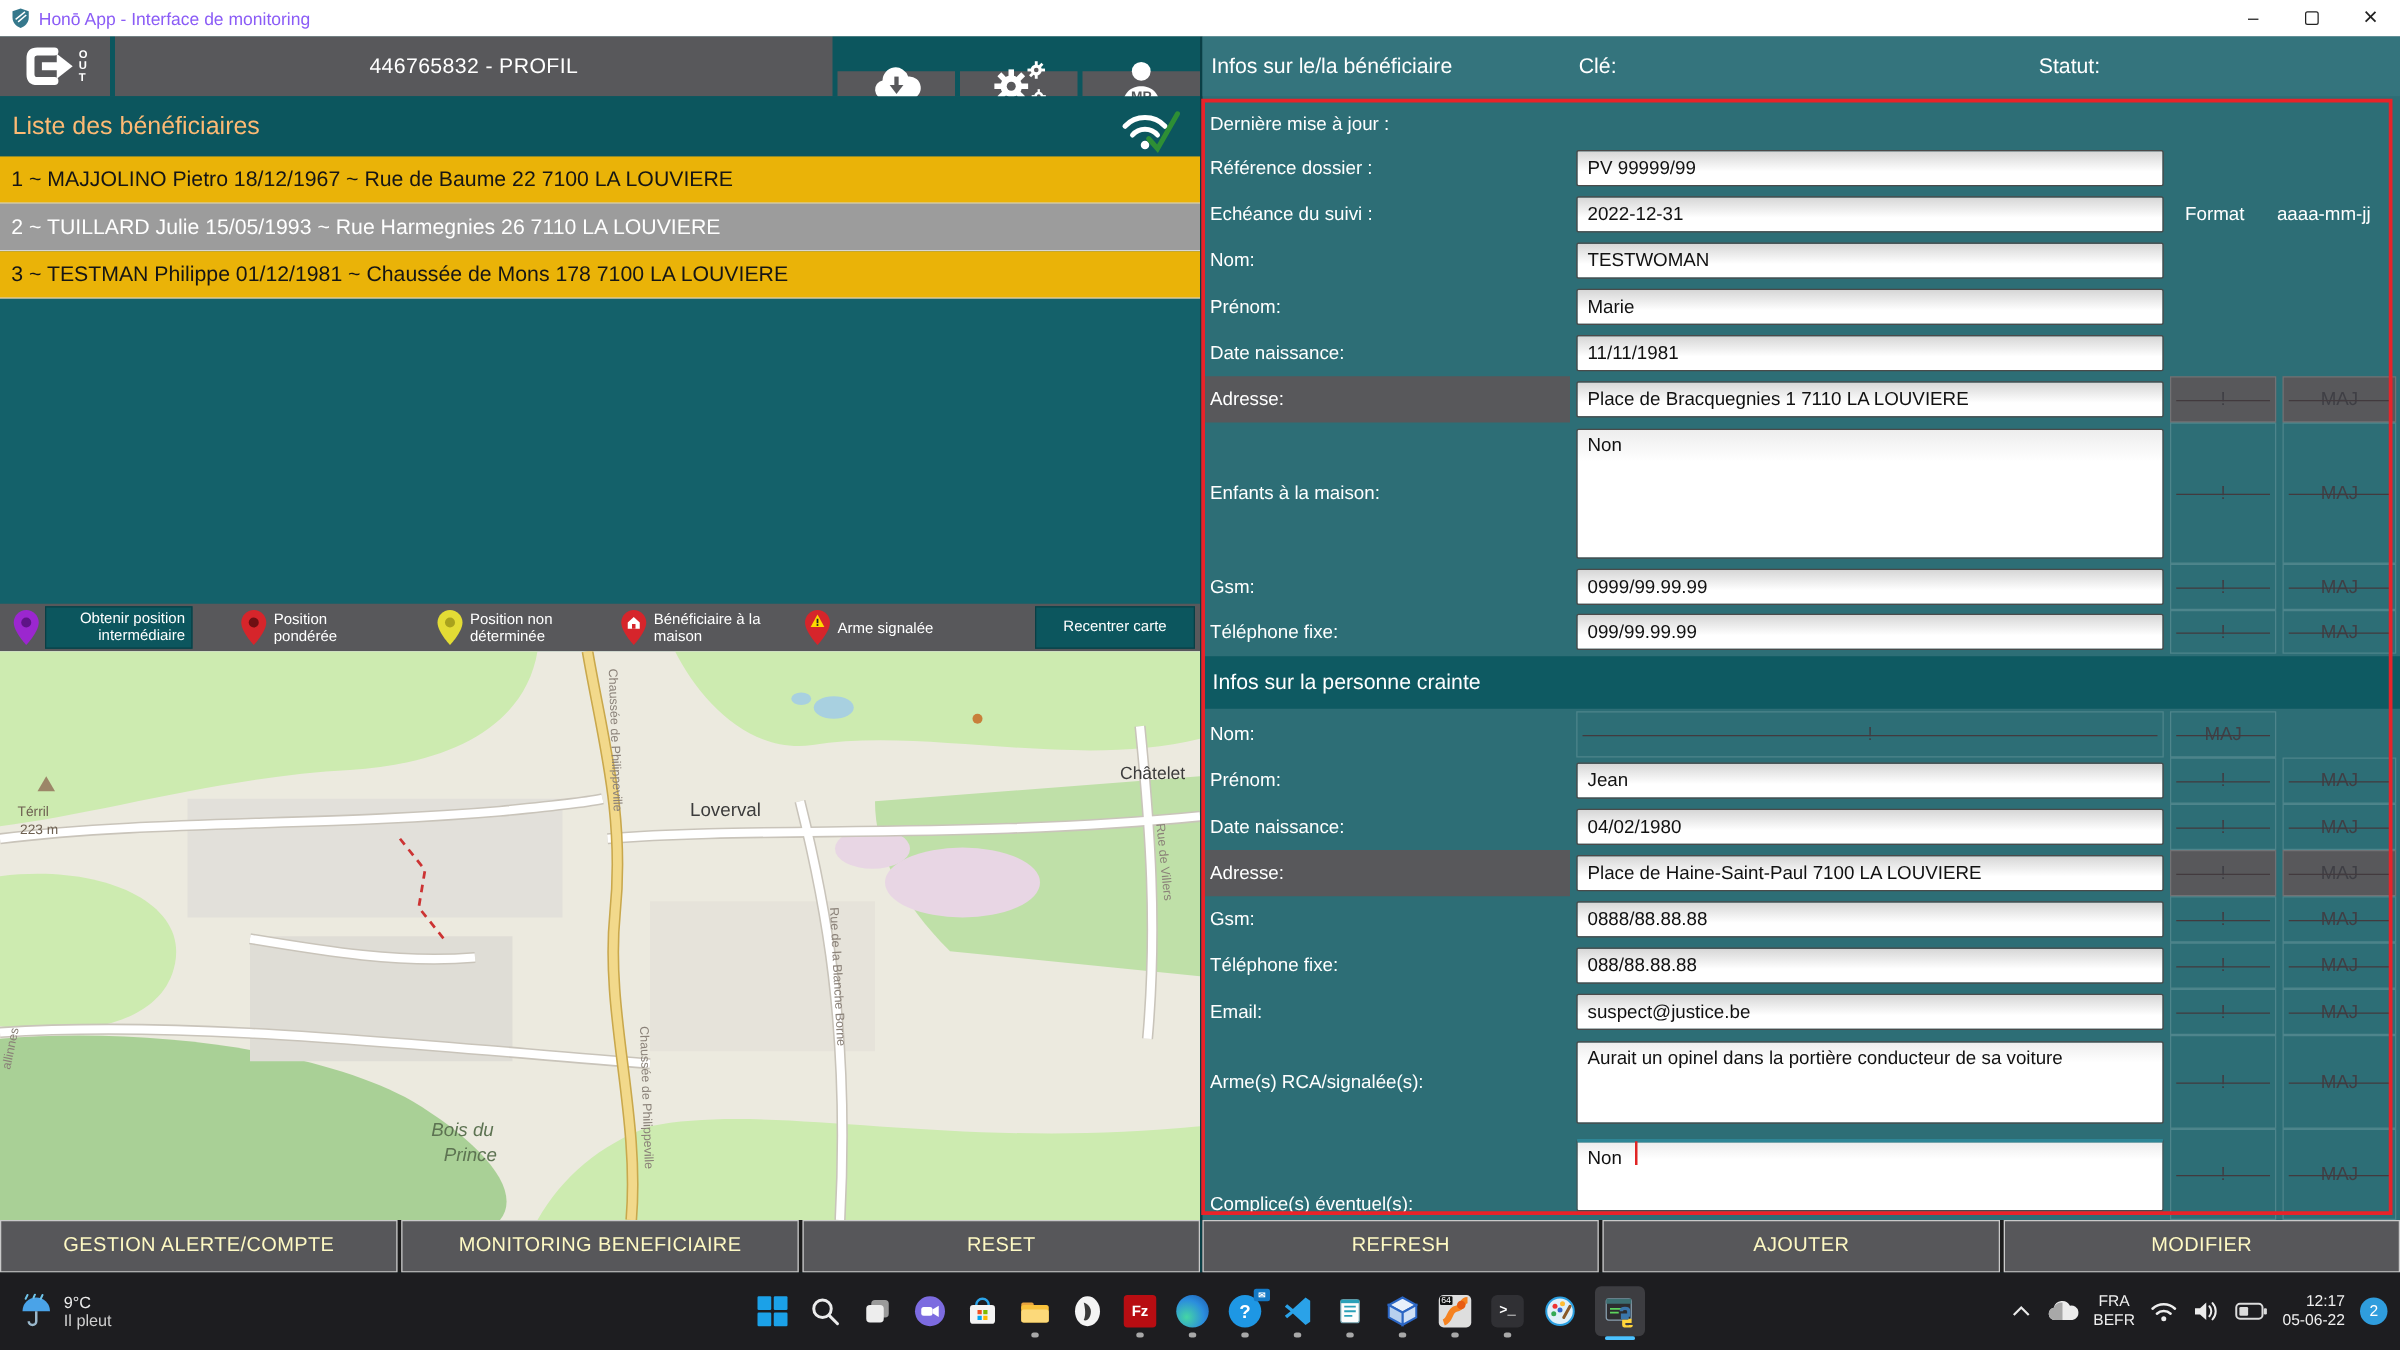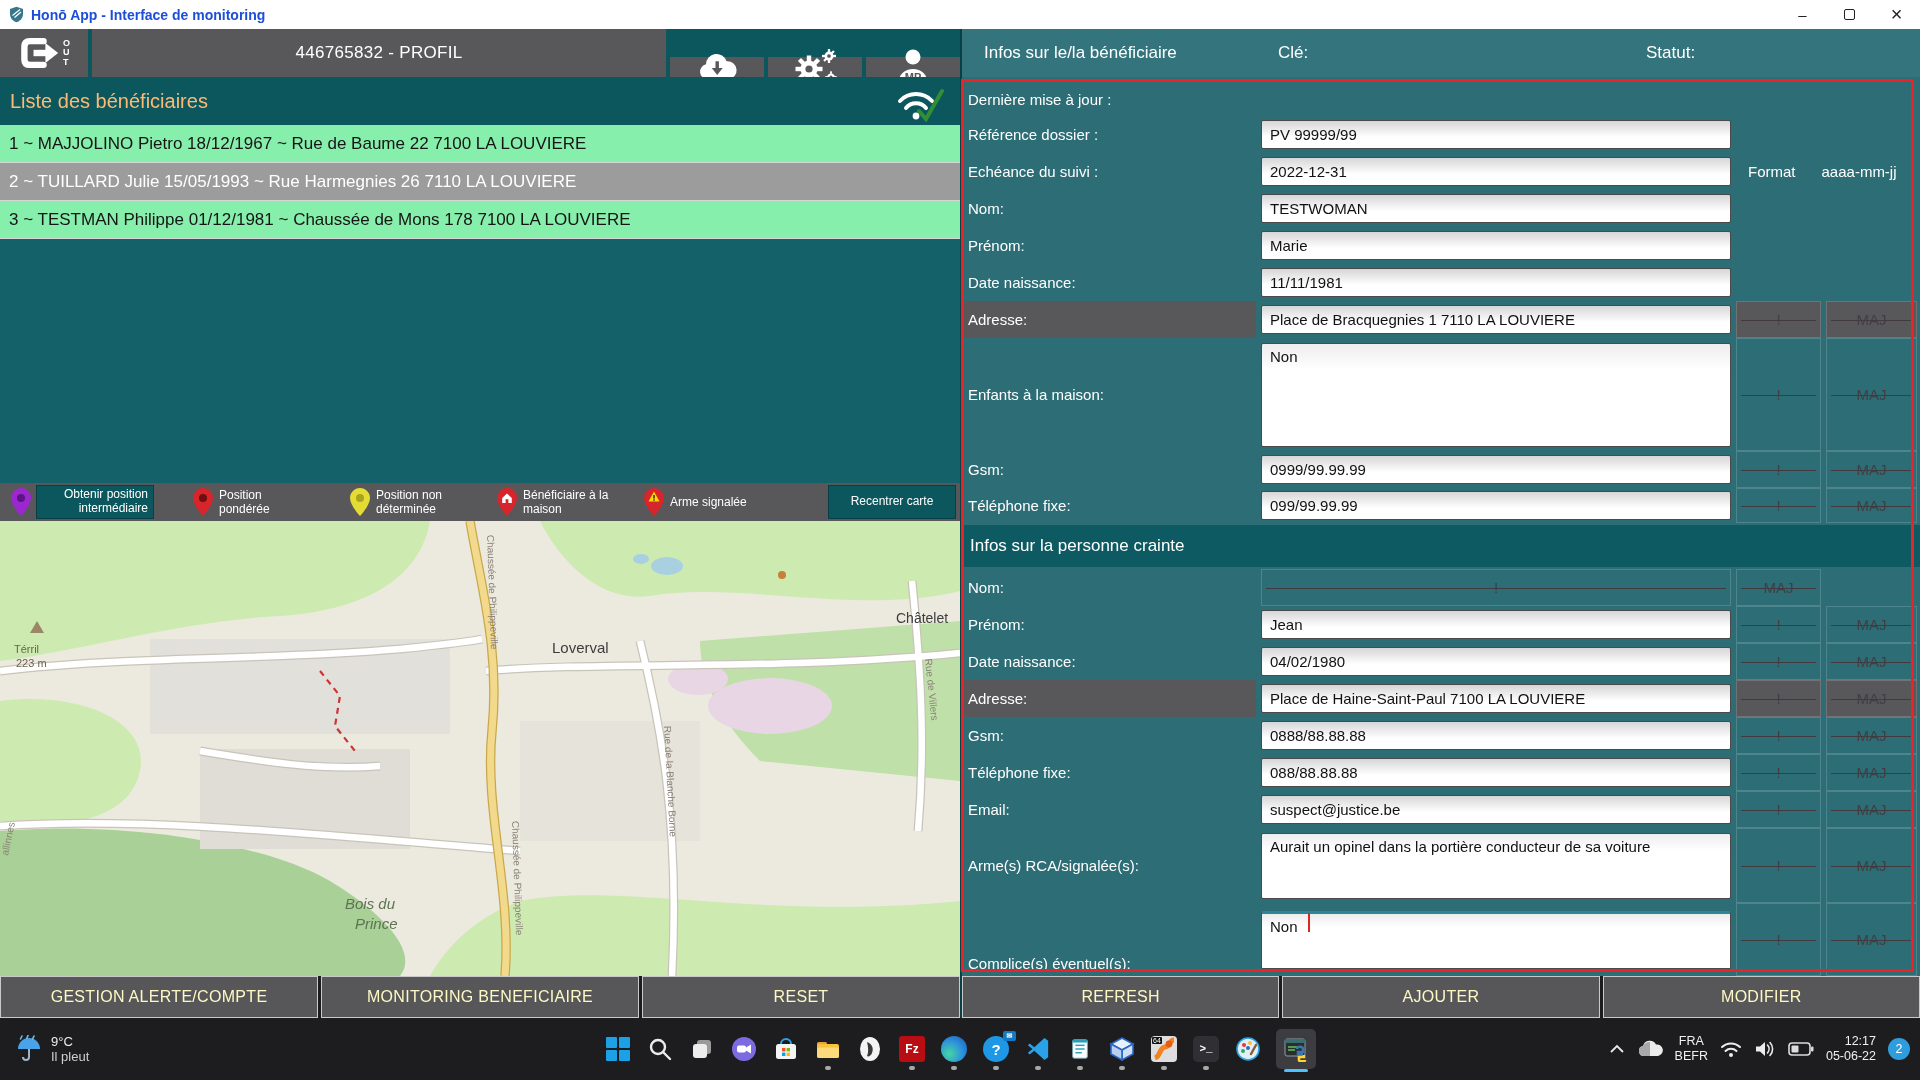--- a/index.html
+++ b/index.html
@@ -1,63 +1,63 @@
 <!DOCTYPE html>
 <html><head>
 <meta charset="utf-8">
 <style>
   *{box-sizing:border-box;margin:0;padding:0;}
   html,body{width:1920px;height:1080px;overflow:hidden;}
   body{font-family:"Liberation Sans",sans-serif;background:#000;}
 
   
   .titlebar{height:29px;background:#ffffff;display:flex;align-items:center;padding-left:9px;gap:7px;position:relative;}
-  .title{font-size:14px;color:#1d4ed8;font-weight:bold;}
+  .title{font-size:14px;color:#8b5cf6;}
   .winbtns{position:absolute;right:0;top:0;height:100%;display:flex;}
   .winbtn{width:47px;height:100%;display:flex;align-items:center;justify-content:center;color:#222;font-size:15px;}
   .maxbox{width:11px;height:11px;border:1.4px solid #222;border-radius:2px;}
 
   
   .app{display:flex;height:989px;}
   .left{width:960px;display:flex;flex-direction:column;background:#14616a;}
   .right{width:960px;display:flex;flex-direction:column;background:#2d6e76;border-left:2px solid #0a3f46;}
 
   
   .toolbar{height:48px;background:#0c565e;display:flex;gap:4px;}
   .tbtn{background:#58585b;display:flex;align-items:center;justify-content:center;cursor:pointer;}
   .out{width:88px;gap:3px;}
   .outletters{display:flex;flex-direction:column;color:#fff;font-size:9px;font-weight:bold;line-height:1.05;}
   .profile{flex:1;color:#fff;font-size:17px;letter-spacing:.3px;}
   .icont{width:94px;margin-top:28px;}
 
   
   .listheader{height:48px;background:#0c565e;color:#fdba74;display:flex;align-items:center;padding:0 10px;font-size:20px;position:relative;}
   .wifiicon{position:absolute;right:16px;top:6px;}
-  .bitem{height:38px;display:flex;align-items:center;padding-left:9px;font-size:17px;background:#86efac;color:#151515;border-bottom:1px solid #d6d6d6;cursor:pointer;white-space:nowrap;}
+  .bitem{height:38px;display:flex;align-items:center;padding-left:9px;font-size:17px;background:#eab308;color:#151515;border-bottom:1px solid #d6d6d6;cursor:pointer;white-space:nowrap;}
   .bitem.sel{background:#9c9c9c;color:#fff;}
   .fill{flex:1;background:#14616a;}
 
   
   .legend{height:38px;background:#58585b;display:flex;align-items:center;font-size:12px;color:#fff;}
   .lpin{flex:0 0 auto;display:flex;align-items:center;}
   .lbox{background:#0c565e;border:1px solid #083f45;height:34px;display:flex;align-items:center;justify-content:center;text-align:right;line-height:1.15;padding:0 5px;cursor:pointer;}
   .obox{width:118px;margin-left:4px;}
   .ltext{line-height:1.2;margin-left:5px;}
   .recenter{width:128px;margin-left:auto;margin-right:4px;}
 
   
   .map{height:455px;position:relative;overflow:hidden;background:#eceadf;}
   .map svg{position:absolute;left:0;top:0;}
 
   
   .actionsrow{height:42px;display:flex;gap:3px;background:#1c1c1c;}
   .abtn{flex:1;background:#57575a;border:1px solid #c9c9c9;color:#fef9c3;display:flex;align-items:center;justify-content:center;font-size:16px;cursor:pointer;letter-spacing:.3px;}
 
   
-  .rheader{height:48px;background:#34747d;display:grid;grid-template-columns:294px 368px auto;align-items:center;color:#fff;font-size:17px;padding-left:22px;}
+  .rheader{height:48px;background:#34747d;display:grid;grid-template-columns:294px 368px auto;align-items:center;color:#fff;font-size:17px;padding-left:7px;}
   .form{flex:1;padding-top:5px;overflow:hidden;display:flex;flex-direction:column;}
   .frow{display:grid;grid-template-columns:288px 470px 85px 91px;column-gap:5px;align-items:center;padding-left:6px;}
   .h34{height:34px}.h37{height:37px}.h35{height:35px}.h113{height:113px}.h75{height:75px}
   .grow{flex:1;min-height:62px;}
   .lbl{color:#fff;font-size:15px;}
   .lblgray{background:#58585b;height:100%;display:flex;align-items:center;margin-left:-6px;padding-left:6px;}
   .fwrap{height:100%;display:flex;align-items:center;position:relative;}
   .fld{width:100%;height:29px;border:1px solid #4a4a4a;border-radius:2px;background:linear-gradient(#d6d6d6,#ffffff 60%);font-family:"Liberation Sans",sans-serif;font-size:15px;padding:0 8px;color:#111;}
   .fldta{width:100%;resize:none;border:1px solid #4a4a4a;border-radius:2px;background:linear-gradient(#ededed,#ffffff 25%);font-family:"Liberation Sans",sans-serif;font-size:15px;padding:4px 8px;color:#111;}
   .ta104{height:104px}.ta66{height:66px}.ta58{height:58px}

